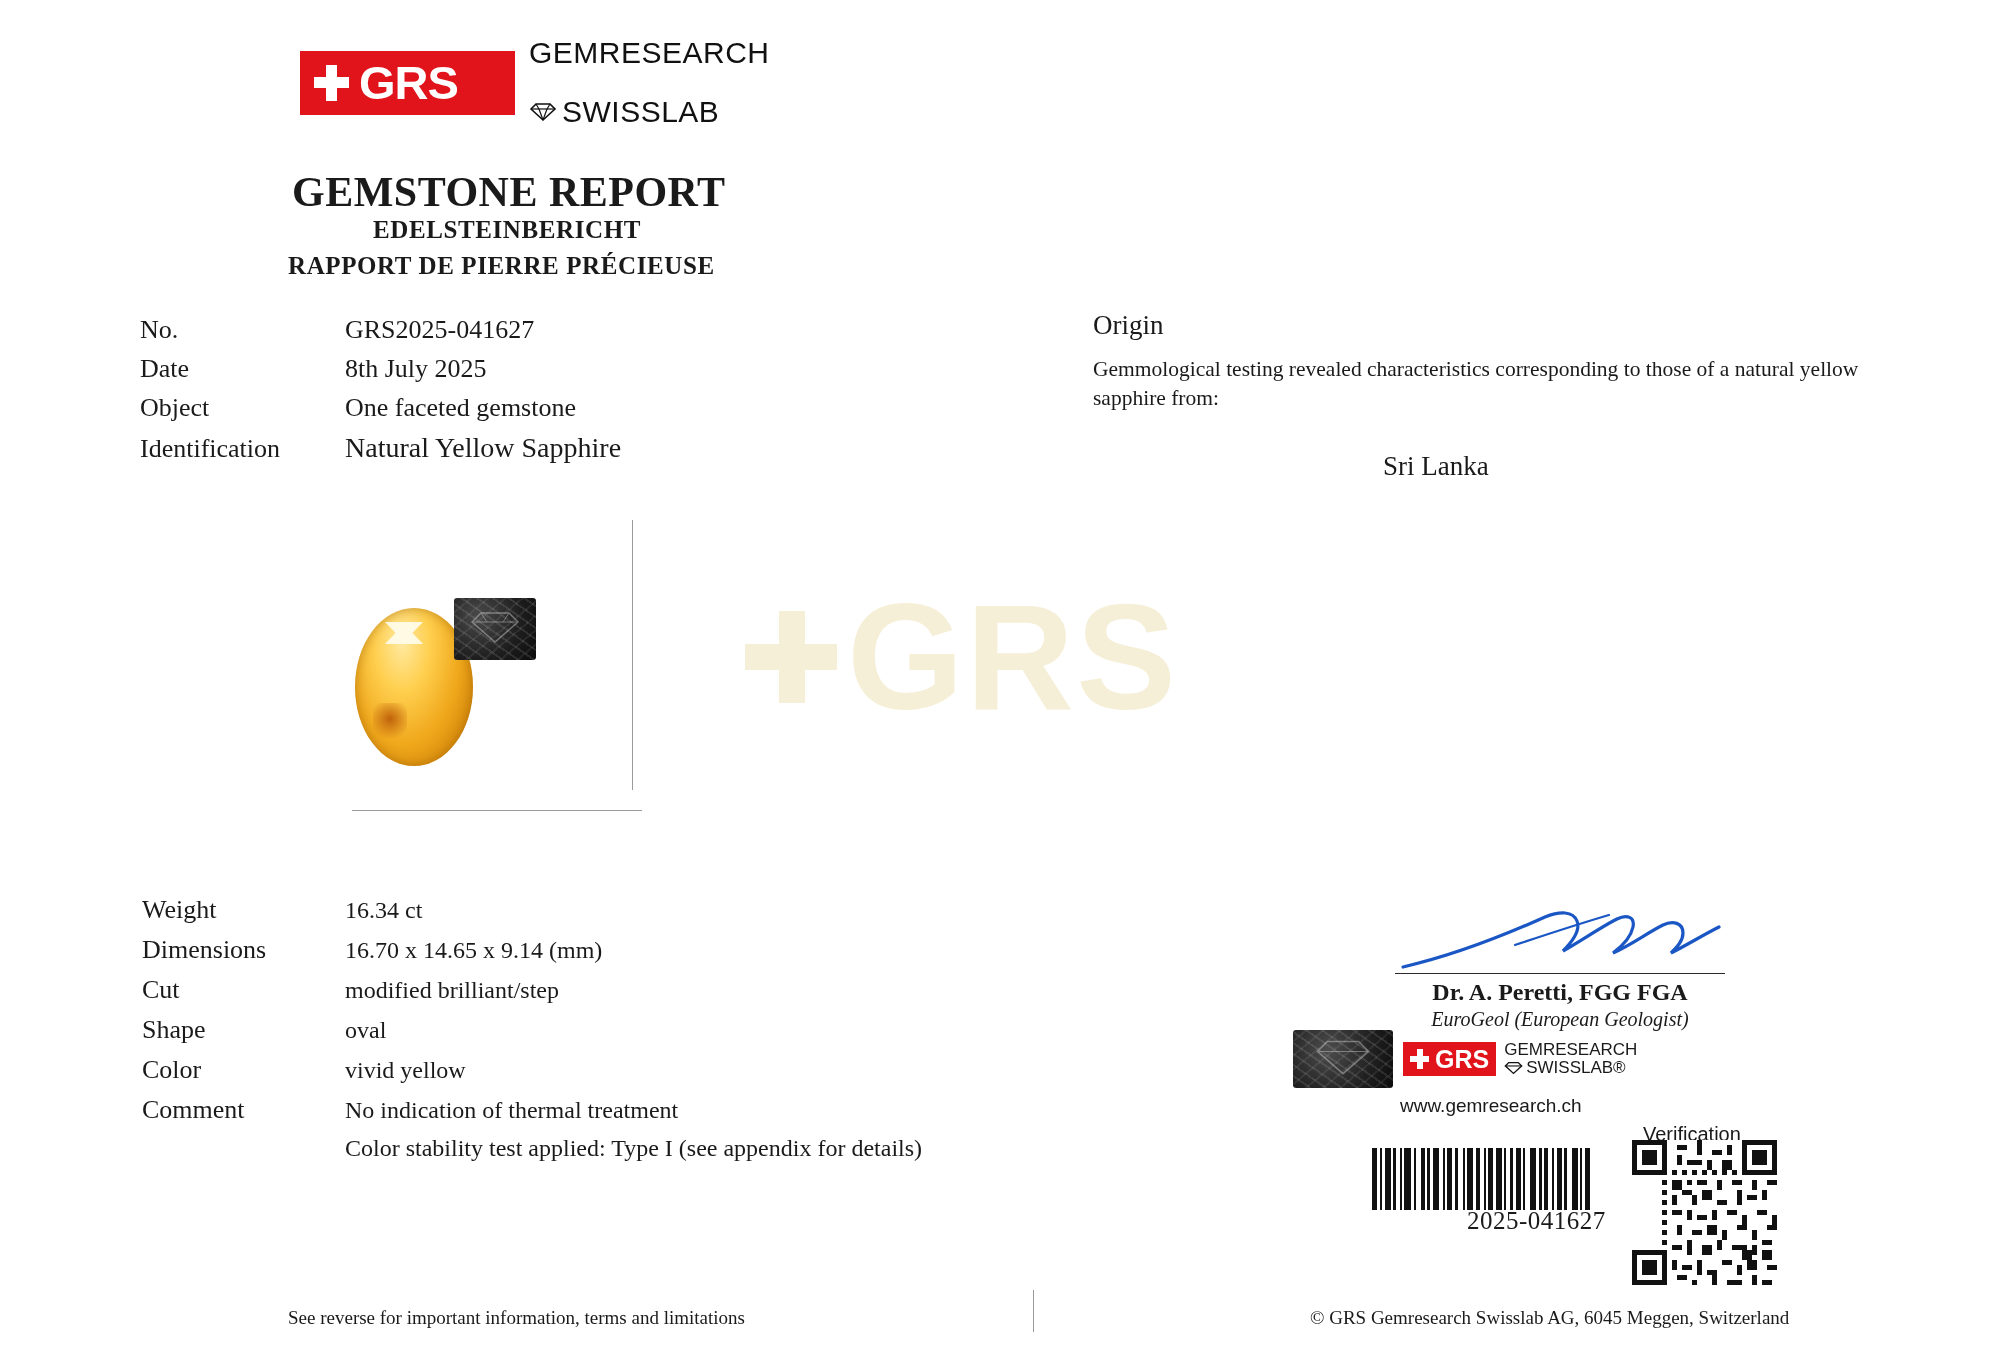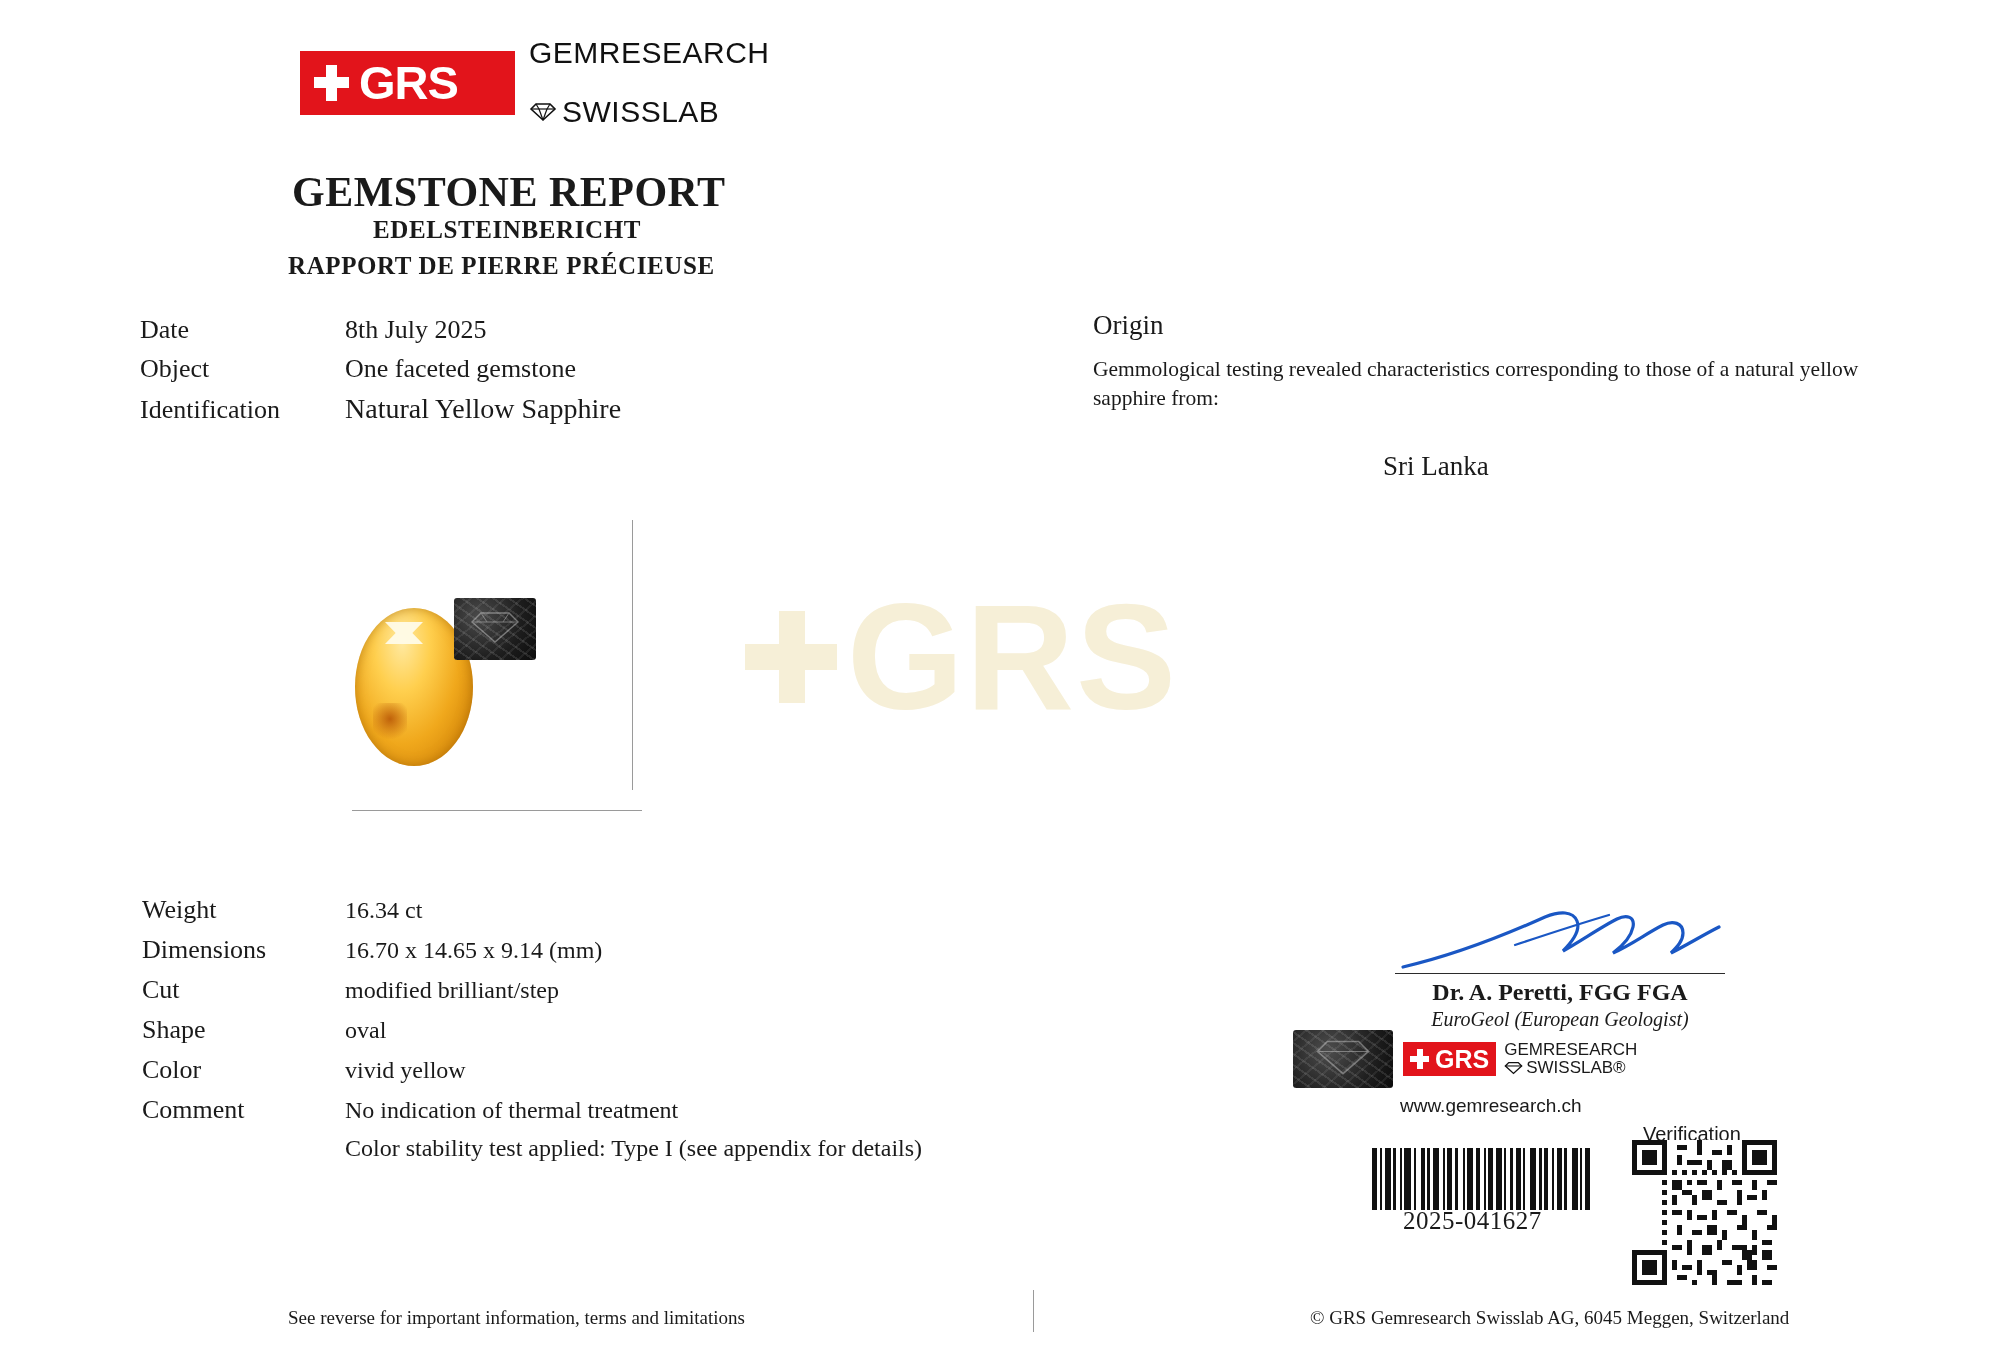--- a/index.html
+++ b/index.html
@@ -379,21 +379,21 @@
     left: 1372px;
     top: 1148px;
     width: 255px;
     height: 62px;
     display: flex;
     align-items: stretch;
   }
   #barcode i { display:block; height:100%; background:#111; }
   #barcode-number {
     position: absolute;
-    left: 1403px;
+    left: 1467px;
     top: 1207px;
     font-size: 25px;
     letter-spacing: 0.5px;
   }
   #qr {
     position: absolute;
     left: 1632px;
     top: 1140px;
     width: 145px;
     height: 145px;
@@ -445,20 +445,24 @@
       <span>SWISSLAB</span>
     </div>
   </div>
 </div>
 
 <div id="title-main">GEMSTONE REPORT</div>
 <div id="title-de">EDELSTEINBERICHT</div>
 <div id="title-fr">RAPPORT DE PIERRE PRÉCIEUSE</div>
 
 <div id="top-fields">
+  <div class="field-row">
+    <div class="field-label">No.</div>
+    <div class="field-value">GRS2025-041627</div>
+  </div>
   <div class="field-row">
     <div class="field-label">Date</div>
     <div class="field-value">8th July 2025</div>
   </div>
   <div class="field-row">
     <div class="field-label">Object</div>
     <div class="field-value">One faceted gemstone</div>
   </div>
   <div class="field-row">
     <div class="field-label">Identification</div>

